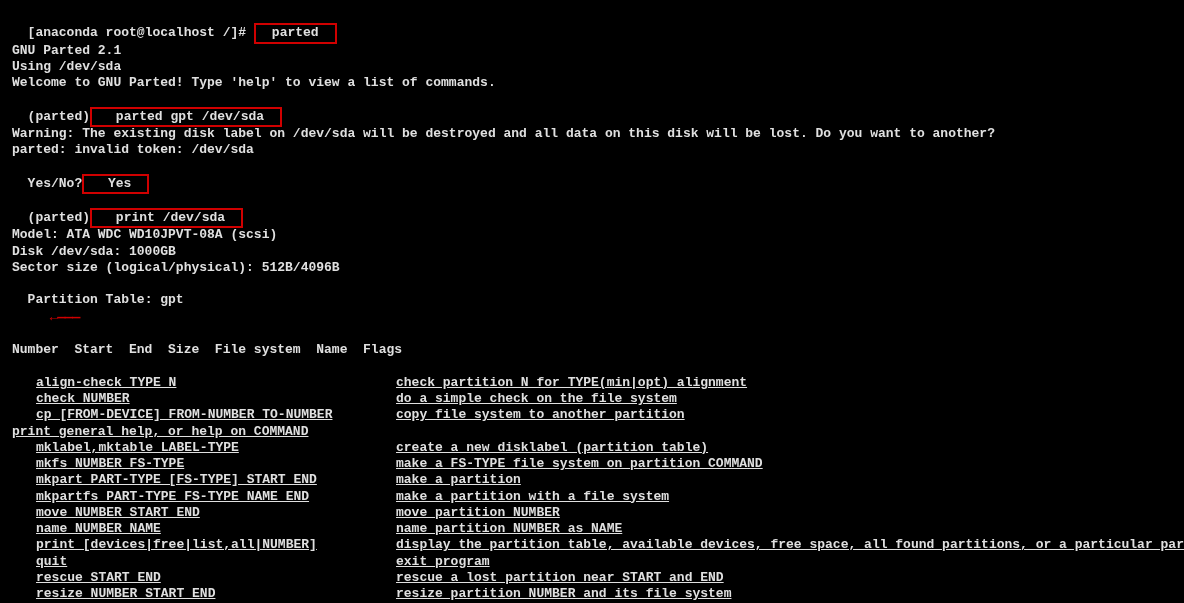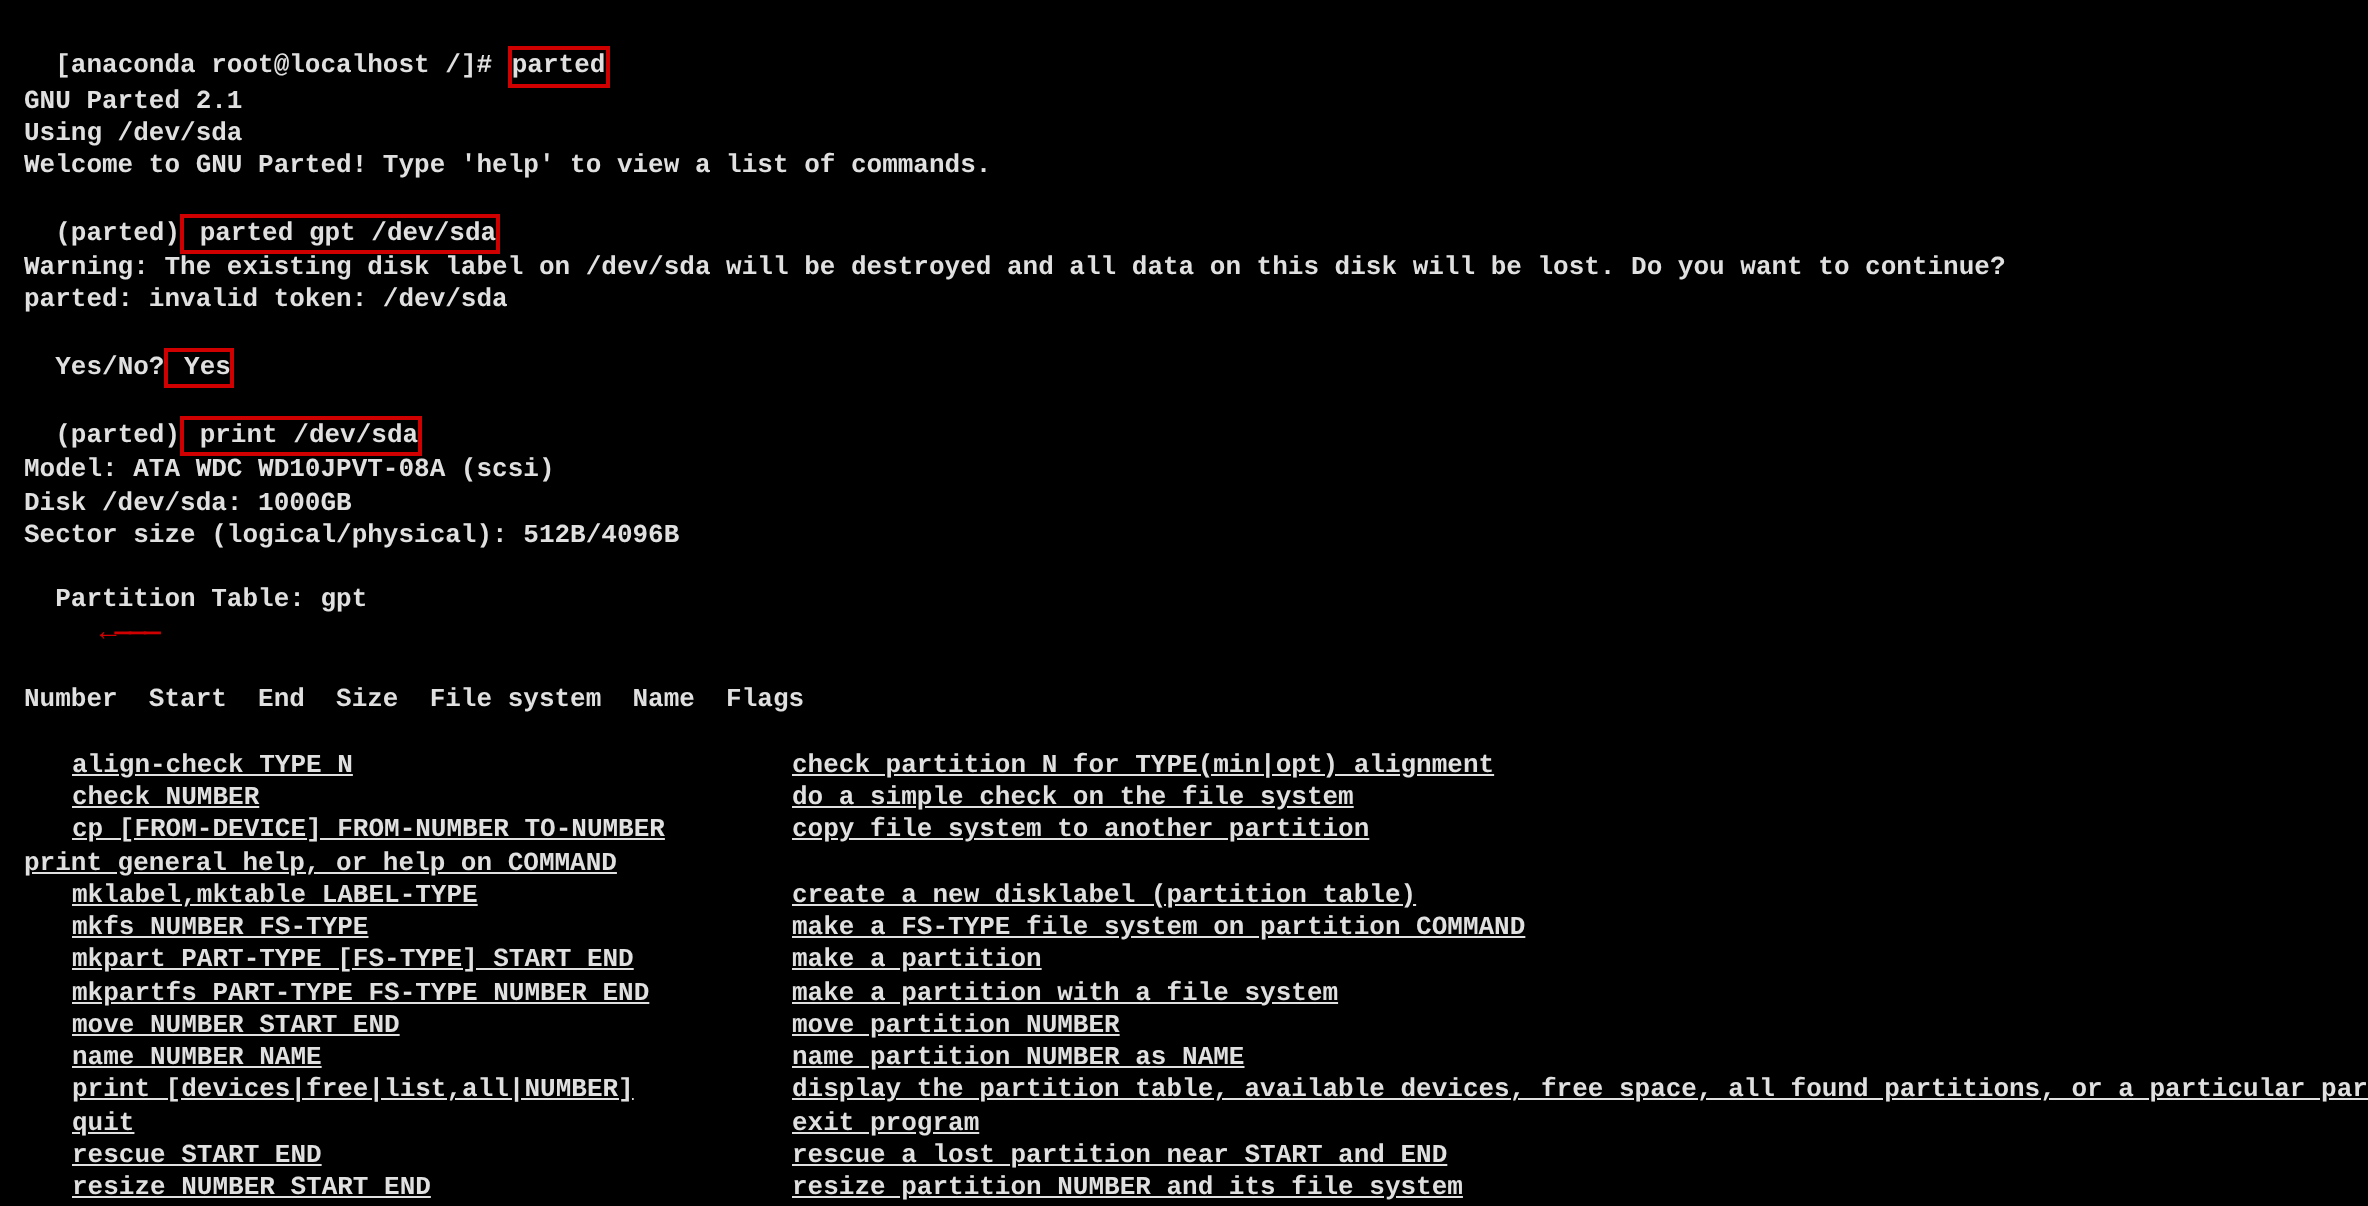--- a/index.html
+++ b/index.html
@@ -12,21 +12,21 @@
     line-height: 1.25;
     width: 1184px;
     height: 603px;
     box-sizing: border-box;
     overflow: hidden;
     font-weight: bold;
   }
   .term-line { white-space: pre; }
   .highlight-box {
     border: 2px solid #d00000;
-    padding: 0 0;
+    padding: 0 16px;
     display: inline-block;
     margin: -1px 0;
   }
   .arrow {
     color: #d00000;
     display: inline-block;
     position: relative;
     font-size: 14px;
     letter-spacing: -1px;
   }
@@ -42,21 +42,21 @@
 </div>
 
 <div class="term-line">GNU Parted 2.1</div>
 <div class="term-line">Using /dev/sda</div>
 <div class="term-line">Welcome to GNU Parted! Type 'help' to view a list of commands.</div>
 
 <div class="term-line">
   <span>(parted)</span><span class="highlight-box"><span> parted gpt /dev/sda</span></span>
 </div>
 
-<div class="term-line">Warning: The existing disk label on /dev/sda will be destroyed and all data on this disk will be lost. Do you want to continue?</div>
+<div class="term-line">Warning: The existing disk label on /dev/sda will be destroyed and all data on this disk will be lost. Do you want to another?</div>
 <div class="term-line">parted: invalid token: /dev/sda</div>
 
 <div class="term-line">
   <span>Yes/No?</span><span class="highlight-box"><span> Yes</span></span>
 </div>
 
 <div class="term-line">
   <span>(parted)</span><span class="highlight-box"><span> print /dev/sda</span></span>
 </div>
 
@@ -96,21 +96,21 @@
     </div>
     <div class="help-row">
       <div class="help-left">mkfs NUMBER FS-TYPE</div>
       <div class="help-right">make a FS-TYPE file system on partition COMMAND</div>
     </div>
     <div class="help-row">
       <div class="help-left">mkpart PART-TYPE [FS-TYPE] START END</div>
       <div class="help-right">make a partition</div>
     </div>
     <div class="help-row">
-      <div class="help-left">mkpartfs PART-TYPE FS-TYPE NUMBER END</div>
+      <div class="help-left">mkpartfs PART-TYPE FS-TYPE NAME END</div>
       <div class="help-right">make a partition with a file system</div>
     </div>
     <div class="help-row">
       <div class="help-left">move NUMBER START END</div>
       <div class="help-right">move partition NUMBER</div>
     </div>
     <div class="help-row">
       <div class="help-left">name NUMBER NAME</div>
       <div class="help-right">name partition NUMBER as NAME</div>
     </div>

